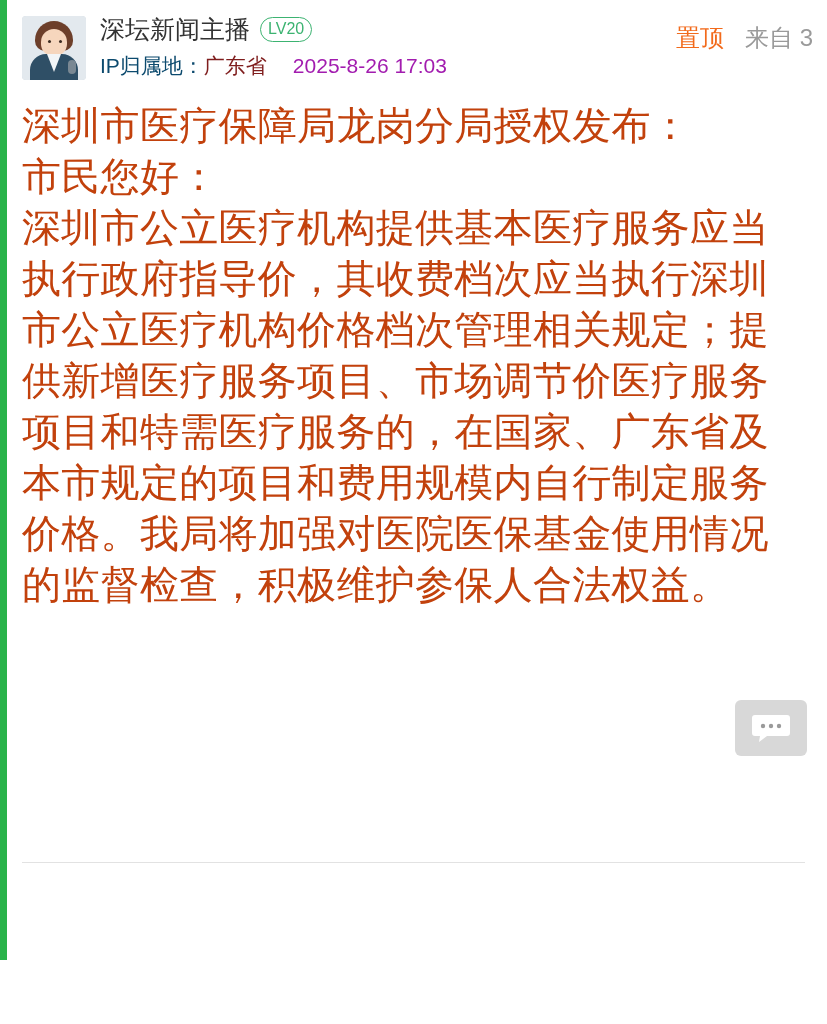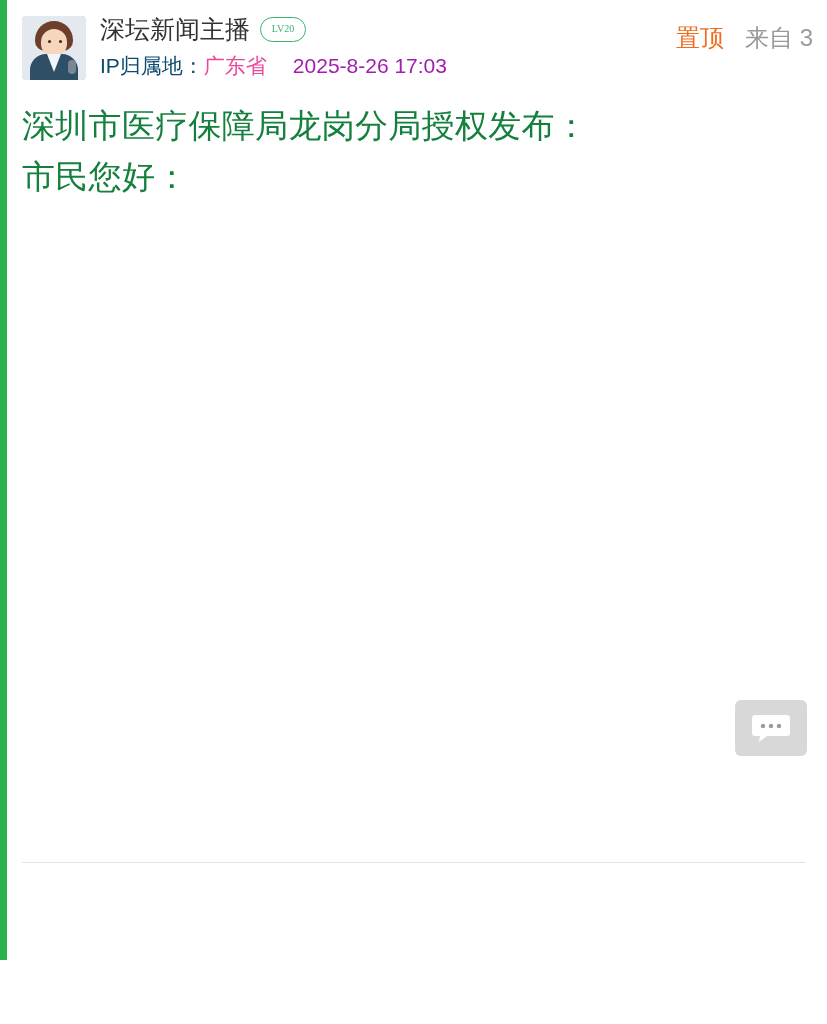--- a/index.html
+++ b/index.html
@@ -110,55 +110,54 @@
   .level-badge {
     display: inline-flex;
     align-items: center;
     justify-content: center;
     min-width: 46px;
     height: 25px;
     padding: 0 7px;
     border: 1px solid #3cb371;
     border-radius: 13px;
     color: #3cb371;
-    font-size: 10px;
+    font-size: 16px;
     line-height: 1;
-    font-family: Liberation Serif, serif;
   }
   .meta-row {
     display: flex;
     align-items: center;
     gap: 26px;
     margin-top: 8px;
     color: #9a9a9a;
     font-size: 21px;
     white-space: nowrap;
   }
   .ip-label { color: #0c4a6e; }
-  .ip-value { color: #ec4899; }
+  .ip-value { color: #7f1d1d; }
   .timestamp { color: #a21caf; }
 
   .header-right {
     position: absolute;
     right: 14px;
     top: 22px;
     display: flex;
     align-items: center;
     gap: 21px;
     font-size: 24px;
     white-space: nowrap;
   }
   .pin-label { color: #f26a1b; }
   .source-label { color: #9a9a9a; }
 
   
   .post-body {
     padding: 10px 26px 0 22px;
-    color: #15803d;
-    font-size: 33px;
+    color: #c2410c;
+    font-size: 39px;
     line-height: 51px;
     letter-spacing: 0.3px;
     word-break: break-all;
   }
   .post-body p {
     margin: 0;
   }
   .indent { text-indent: 0; }
 
   
@@ -230,20 +229,21 @@
 
     <div class="header-right">
       <span class="pin-label">置顶</span>
       <span class="source-label">来自 3</span>
     </div>
   </div>
 
   <div class="post-body">
     <p>深圳市医疗保障局龙岗分局授权发布：</p>
     <p class="indent"> 市民您好：</p>
+    <p class="indent"> 深圳市公立医疗机构提供基本医疗服务应当执行政府指导价，其收费档次应当执行深圳市公立医疗机构价格档次管理相关规定；提供新增医疗服务项目、市场调节价医疗服务项目和特需医疗服务的，在国家、广东省及本市规定的项目和费用规模内自行制定服务价格。我局将加强对医院医保基金使用情况的监督检查，积极维护参保人合法权益。</p>
   </div>
 
   <div class="divider"></div>
 
 
   <div class="fab-comment">
     <span>
       <svg width="40" height="30" viewBox="0 0 40 30" aria-hidden="true">
         <path d="M4 2 H36 A3 3 0 0 1 39 5 V20 A3 3 0 0 1 36 23 H16 L8 29 L9 23 H4 A3 3 0 0 1 1 20 V5 A3 3 0 0 1 4 2 Z" fill="#ffffff"></path>
         <circle cx="12" cy="13" r="2.2" fill="#9a9a9a"></circle>

